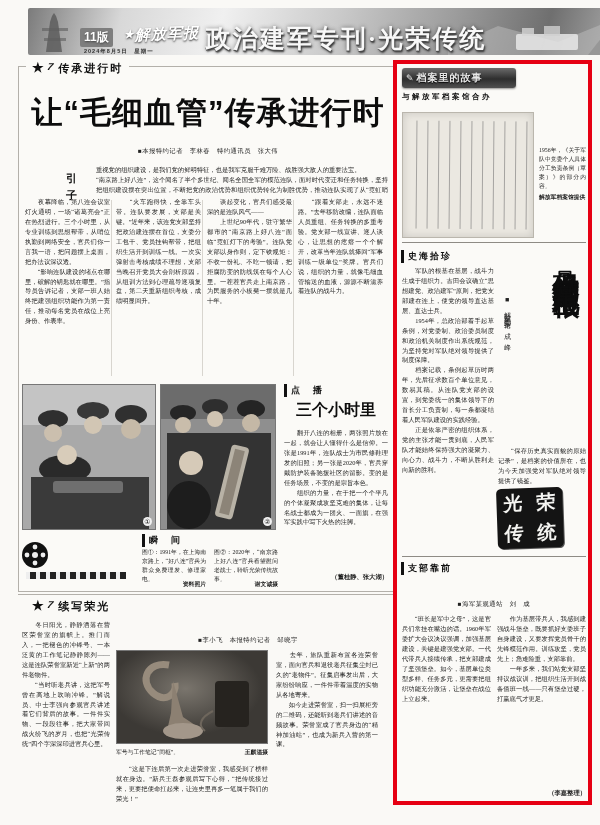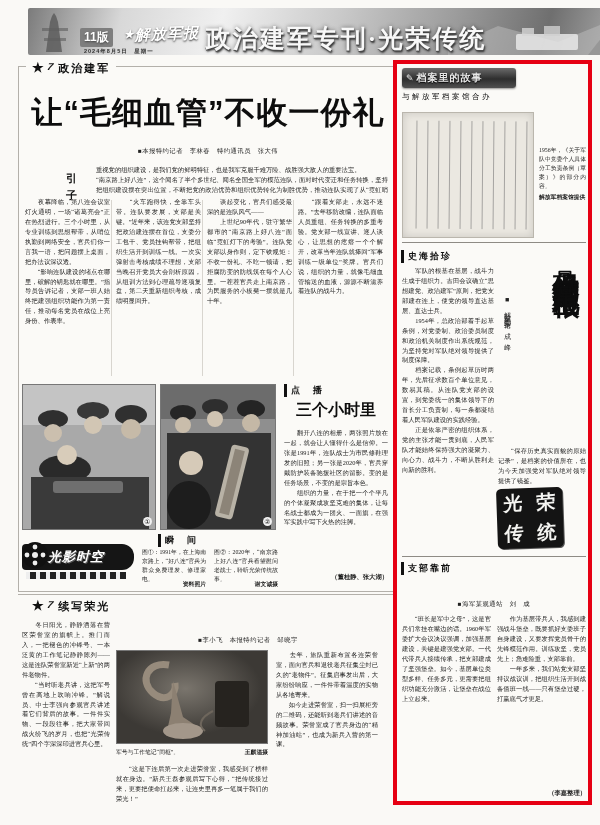--- a/index.html
+++ b/index.html
@@ -54,21 +54,21 @@
     background-image:repeating-linear-gradient(90deg,#eee 0 4px,#222 4px 10px);}
   
   .redbox{position:absolute;left:393px;top:60px;width:199px;height:745px;border:4px solid #e60013;background:#fbfaf7;}
   .arcbar{position:absolute;left:402px;top:68px;width:114px;height:20px;border-radius:3px;
     background:linear-gradient(180deg,#6a6a6a,#2e2e2e 55%,#505050);display:flex;align-items:center;
     box-shadow:0 1px 2px rgba(0,0,0,.4);}
   .arcbar .pen{color:#eee;font-size:9px;margin:0 3px 0 4px;}
   .arcbar .t{color:#e8e8e8;font-family:"Liberation Sans",sans-serif;font-weight:900;font-size:10px;
     letter-spacing:1px;text-shadow:0 1px 1px #000;}
   .arcsub{position:absolute;left:402px;top:92px;font-family:"Liberation Sans",sans-serif;
-    font-weight:400;font-size:7.5px;letter-spacing:2.5px;color:#111;}
+    font-weight:700;font-size:7.5px;letter-spacing:2.5px;color:#111;}
   .docimg{position:absolute;left:402px;top:112px;width:132px;height:126px;background:#ebe8e1;
     border:1px solid #bab6ad;box-shadow:inset 0 0 8px rgba(0,0,0,.15);}
   .docimg .script{position:absolute;left:6px;top:8px;right:6px;bottom:8px;
     background-image:repeating-linear-gradient(90deg,transparent 0 7px,rgba(50,50,55,.38) 7px 8.5px,transparent 8.5px 11px);
     filter:blur(.2px);transform:rotate(.5deg);}
   .doccap{position:absolute;left:539px;top:146px;width:47px;}
   .vheadline{position:absolute;writing-mode:vertical-rl;font-family:"Liberation Sans",sans-serif;
     font-weight:900;color:#0d0d0d;letter-spacing:2px;}
   .vbyline{position:absolute;writing-mode:vertical-rl;font-size:7px;color:#222;letter-spacing:2px;}
   .seal{position:absolute;left:497px;top:488px;width:66px;height:60px;background:#141414;border-radius:5px;
@@ -96,24 +96,24 @@
       <polygon points="560,47 575,28 590,47" fill="#8f8f8f" opacity=".7"></polygon>
     </svg>
     <span class="mh-pageno">11版</span>
     <span class="mh-logo"><span class="star">★</span><span>解放军报</span></span>
     <span class="mh-date">2024年8月5日　星期一</span>
     <div class="mh-title">政治建军专刊·光荣传统</div>
   </div>
 
   <div class="box1"></div>
   <div class="tab" style="left:26px;top:60px;">
-    <span class="star">★</span><span class="seven">7</span><span>政治建军</span>
-  </div>
-
-  <div class="headline" style="left:28px;top:92px;width:360px;font-size:31px;letter-spacing:1px;">让“毛细血管”不收一份礼</div>
+    <span class="star">★</span><span class="seven">7</span><span>传承进行时</span>
+  </div>
+
+  <div class="headline" style="left:28px;top:92px;width:360px;font-size:31px;letter-spacing:1px;">让“毛细血管”传承进行时</div>
   <div class="byline" style="left:28px;top:147px;width:360px;">■本报特约记者　李林春　特约通讯员　张大伟</div>
 
   <div class="introlabel" style="left:66px;top:170px;">引
 子</div>
   <div class="bodycol" style="left:96px;top:165px;width:292px;height:28px;">重视党的组织建设，是我们党的鲜明特征，也是我军克服千难万险、战胜强大敌人的重要法宝。
 “南京路上好八连”，这个闻名了半个多世纪、闻名全国全军的模范连队，面对时代变迁和任务转换，坚持把组织建设摆在突出位置，不断把党的政治优势和组织优势转化为制胜优势，推动连队实现了从“霓虹哨兵”到“特战尖兵”的华丽转身，在强军兴军的生动实践中诠释了“组织强则军队强”的真谛。</div>
 
   <div class="bodycol" style="left:25px;top:197px;width:85px;height:182px;">　　夜幕降临，第八连会议室灯火通明，一场“诸葛亮会”正在热烈进行。三个小时里，从专业训练到思想帮带，从哨位执勤到网络安全，官兵们你一言我一语，把问题摆上桌面，把办法议深议透。
 　　“影响连队建设的堵点在哪里，破解的钥匙就在哪里。”指导员告诉记者，支部一班人始终把建强组织功能作为第一责任，推动每名党员在战位上亮身份、作表率。</div>
   <div class="bodycol" style="left:116px;top:197px;width:85px;height:182px;">　　“火车跑得快，全靠车头带。连队要发展，支部是关键。”近年来，该连党支部坚持把政治建连摆在首位，支委分工包干、党员挂钩帮带，把组织生活开到训练一线。一次实弹射击考核成绩不理想，支部当晚召开党员大会剖析原因，从组训方法到心理疏导逐项复盘，第二天重新组织考核，成绩明显回升。</div>
@@ -157,34 +157,31 @@
     <span class="pbadge">②</span>
   </div>
 
   <div class="seclabel" style="left:284px;top:384px;">点　播</div>
   <div class="headline" style="left:284px;top:400px;width:104px;font-size:16px;font-family:'Liberation Serif',serif;">三个小时里</div>
   <div class="bodycol" style="left:284px;top:428px;width:104px;height:142px;">　　翻开八连的相册，两张照片放在一起，就会让人懂得什么是信仰。一张是1991年，连队战士为市民修鞋理发的旧照；另一张是2020年，官兵穿戴防护装备驰援社区的留影。变的是任务场景，不变的是宗旨本色。
 　　组织的力量，在于把一个个平凡的个体凝聚成攻坚克难的集体，让每名战士都成为一团火、一面旗，在强军实践中写下火热的注脚。</div>
   <div class="bodycol credit" style="left:284px;top:572px;width:104px;height:12px;">（董桂静、张大湖）</div>
 
   <div class="filmlogo">
-    <div class="filmribbon">
-      <span class="filmtext">光影时空</span>
-    </div>
     <svg width="30" height="30" style="position:absolute;left:-2px;top:4px;">
       <circle cx="15" cy="15" r="13" fill="#111"></circle>
       <circle cx="15" cy="15" r="3" fill="#eee"></circle>
       <circle cx="15" cy="7" r="2.4" fill="#eee"></circle>
       <circle cx="15" cy="23" r="2.4" fill="#eee"></circle>
       <circle cx="7" cy="15" r="2.4" fill="#eee"></circle>
       <circle cx="23" cy="15" r="2.4" fill="#eee"></circle>
     </svg>
     <div class="filmstrip"></div>
   </div>
-  <div class="seclabel" style="left:142px;top:534px;margin-left:16px;">瞬　间</div>
+  <div class="seclabel" style="left:142px;top:534px;">瞬　间</div>
   <div class="bodycol" style="left:142px;top:548px;width:64px;height:38px;font-size:5.8px;">图①：1991年，在上海南京路上，“好八连”官兵为群众免费理发、修理家电。</div>
   <div class="bodycol credit" style="left:142px;top:580px;width:64px;height:9px;font-size:5.8px;">资料照片</div>
   <div class="bodycol" style="left:214px;top:548px;width:64px;height:38px;font-size:5.8px;">图②：2020年，“南京路上好八连”官兵看望慰问老战士，聆听光荣传统故事。</div>
   <div class="bodycol credit" style="left:214px;top:580px;width:64px;height:9px;font-size:5.8px;">谢文诚摄</div>
 
   <div class="hr" style="left:18px;top:594px;width:379px;border-color:#b3b0aa;"></div>
   <div class="tab" style="left:26px;top:598px;background:#faf9f6;">
     <span class="star">★</span><span class="seven">7</span><span>续写荣光</span>
   </div>
   <div class="bodycol" style="left:22px;top:620px;width:88px;height:200px;">　　冬日阳光，静静洒落在营区荣誉室的旗帜上。推门而入，一把褪色的冲锋号、一本泛黄的工作笔记静静陈列——这是连队荣誉室新近“上新”的两件老物件。

